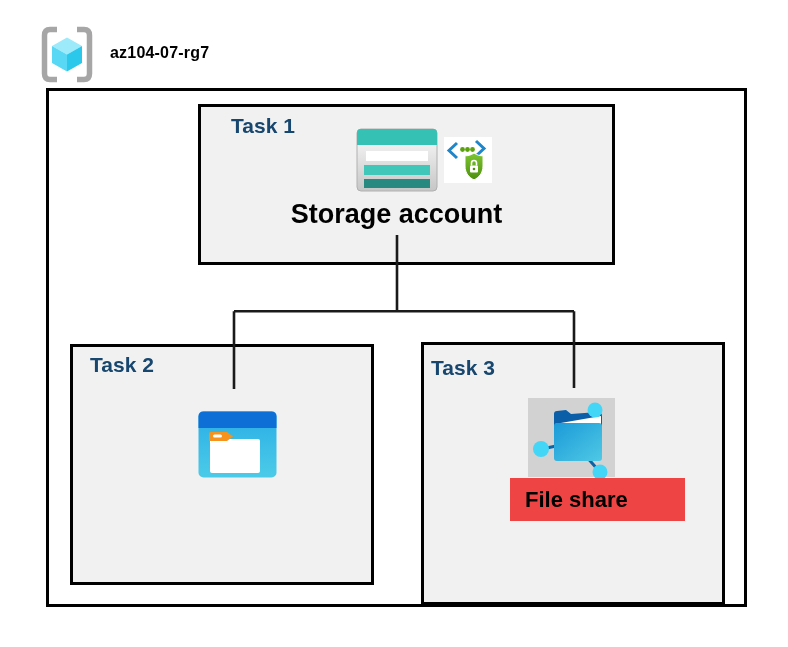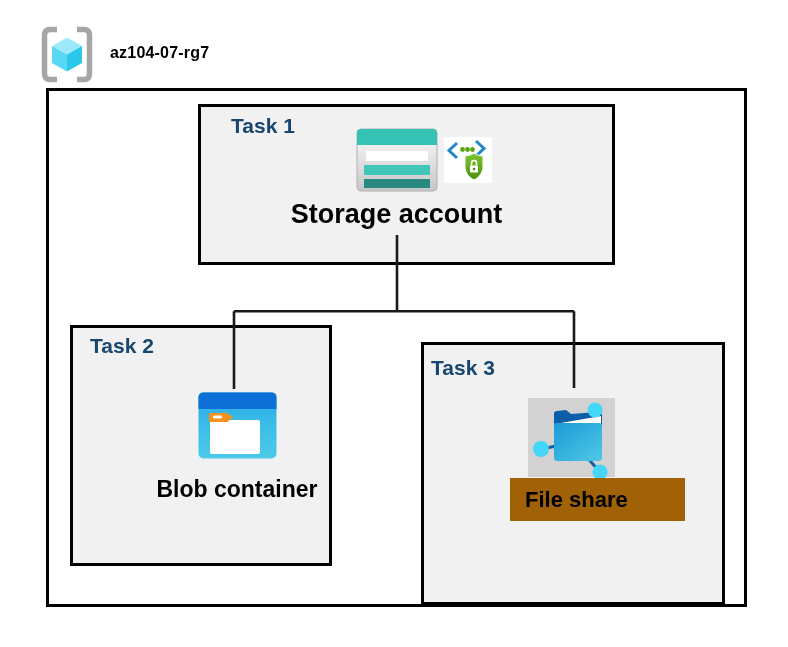--- a/index.html
+++ b/index.html
@@ -9,38 +9,38 @@
   
   .rg-icon { position:absolute; left:37px; top:26px; }
   .header-title { position:absolute; left:110px; top:44px; font-size:16px; font-weight:700; color:#000; letter-spacing:0.2px; }
 
   
   .outer-box { position:absolute; left:46px; top:88px; width:701px; height:519px; border:3px solid #000; box-sizing:border-box; background:#fff; }
 
   
   .task-box { position:absolute; background:#f1f1f1; border:3px solid #000; box-sizing:border-box; }
   #task1 { left:198px; top:104px; width:417px; height:161px; }
-  #task2 { left:70px;  top:325px; width:262px; height:241px;text-decoration:underline; }
+  #task2 { left:70px;  top:344px; width:304px; height:241px;text-decoration:underline; }
   #task3 { left:421px; top:342px; width:304px; height:263px; }
 
   .task-label { position:absolute; color:#17466e; font-size:21px; font-weight:700; }
   .resource-label { position:absolute; color:#000; font-weight:700; }
 
   #task1 .task-label { left:30px; top:7px;text-align:center; }
   #task1 .storage-icon { position:absolute; left:155px; top:21px; }
   #task1 .code-icon { position:absolute; left:243px; top:30px; }
   #task1 .resource-label { left:0; top:92px; width:391px; text-align:center; font-size:27px; }
 
   #task2 .task-label { left:17px; top:6px; }
   #task2 .blob-icon { position:absolute; left:125px; top:64px; }
   #task2 .resource-label { left:30px; top:148px; width:268px; text-align:center; font-size:23px; }
 
   #task3 .task-label { left:7px; top:11px; }
   #task3 .gray-square { position:absolute; left:104px; top:53px; width:87px; height:79px; background:#d2d2d2; }
-  #task3 .file-label-rect { position:absolute; left:86px; top:133px; width:175px; height:43px; background:#a16207; }
+  #task3 .file-label-rect { position:absolute; left:86px; top:133px; width:175px; height:43px; background:#ef4444; }
   #task3 .resource-label { position:static; display:block; line-height:43px; padding-left:15px; font-size:22px; }
 
   .connectors { position:absolute; left:0; top:0; pointer-events:none; }
   svg { display:block; }
 </style>
 </head>
 <body>
 
 <div class="page">
 
@@ -104,21 +104,20 @@
             <stop offset="1" stop-color="#4ccbe8"></stop>
         </linearGradient>
       </defs>
       <rect x="0.5" y="0.5" width="78" height="66" rx="5" fill="url(#blobG)"></rect>
       <path d="M5.5 0.5 H73.5 Q78.5 0.5 78.5 5.5 V17 H0.5 V5.5 Q0.5 0.5 5.5 0.5 Z" fill="#0e6fd6"></path>
       <rect x="12" y="28" width="50" height="34" rx="2" fill="#ffffff"></rect>
       <path d="M11 30 V22.5 Q11 21 12.5 21 H29 L35 25.5 L29 30 Z" fill="#f6921e"></path>
       <rect x="15" y="23.5" width="9" height="3" rx="1.5" fill="#ffffff"></rect>
     </svg>
 
-    <div class="resource-label">Blob container</div>
   </section>
 
   <section class="task-box" id="task3">
     <div class="task-label">Task 3</div>
 
     <div class="gray-square">
       <svg width="87" height="79" viewBox="0 0 87 79" style="overflow:visible">
         <defs>
           <linearGradient id="foldG" x1="0" y1="0" x2="1" y2="1">
             <stop offset="0" stop-color="#1b9ad8"></stop>

